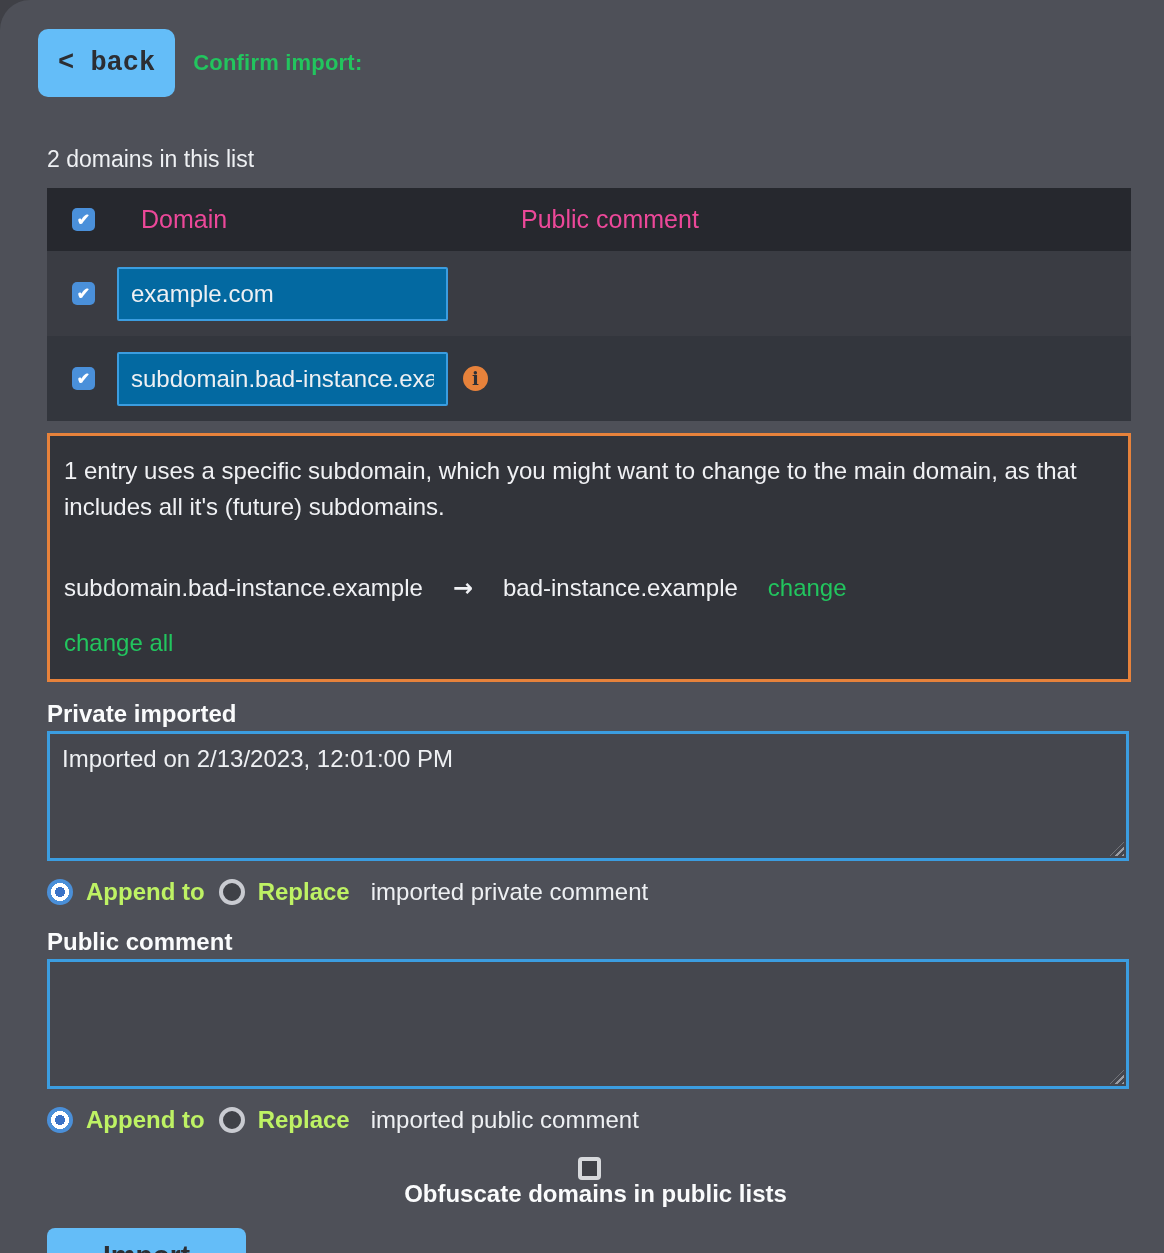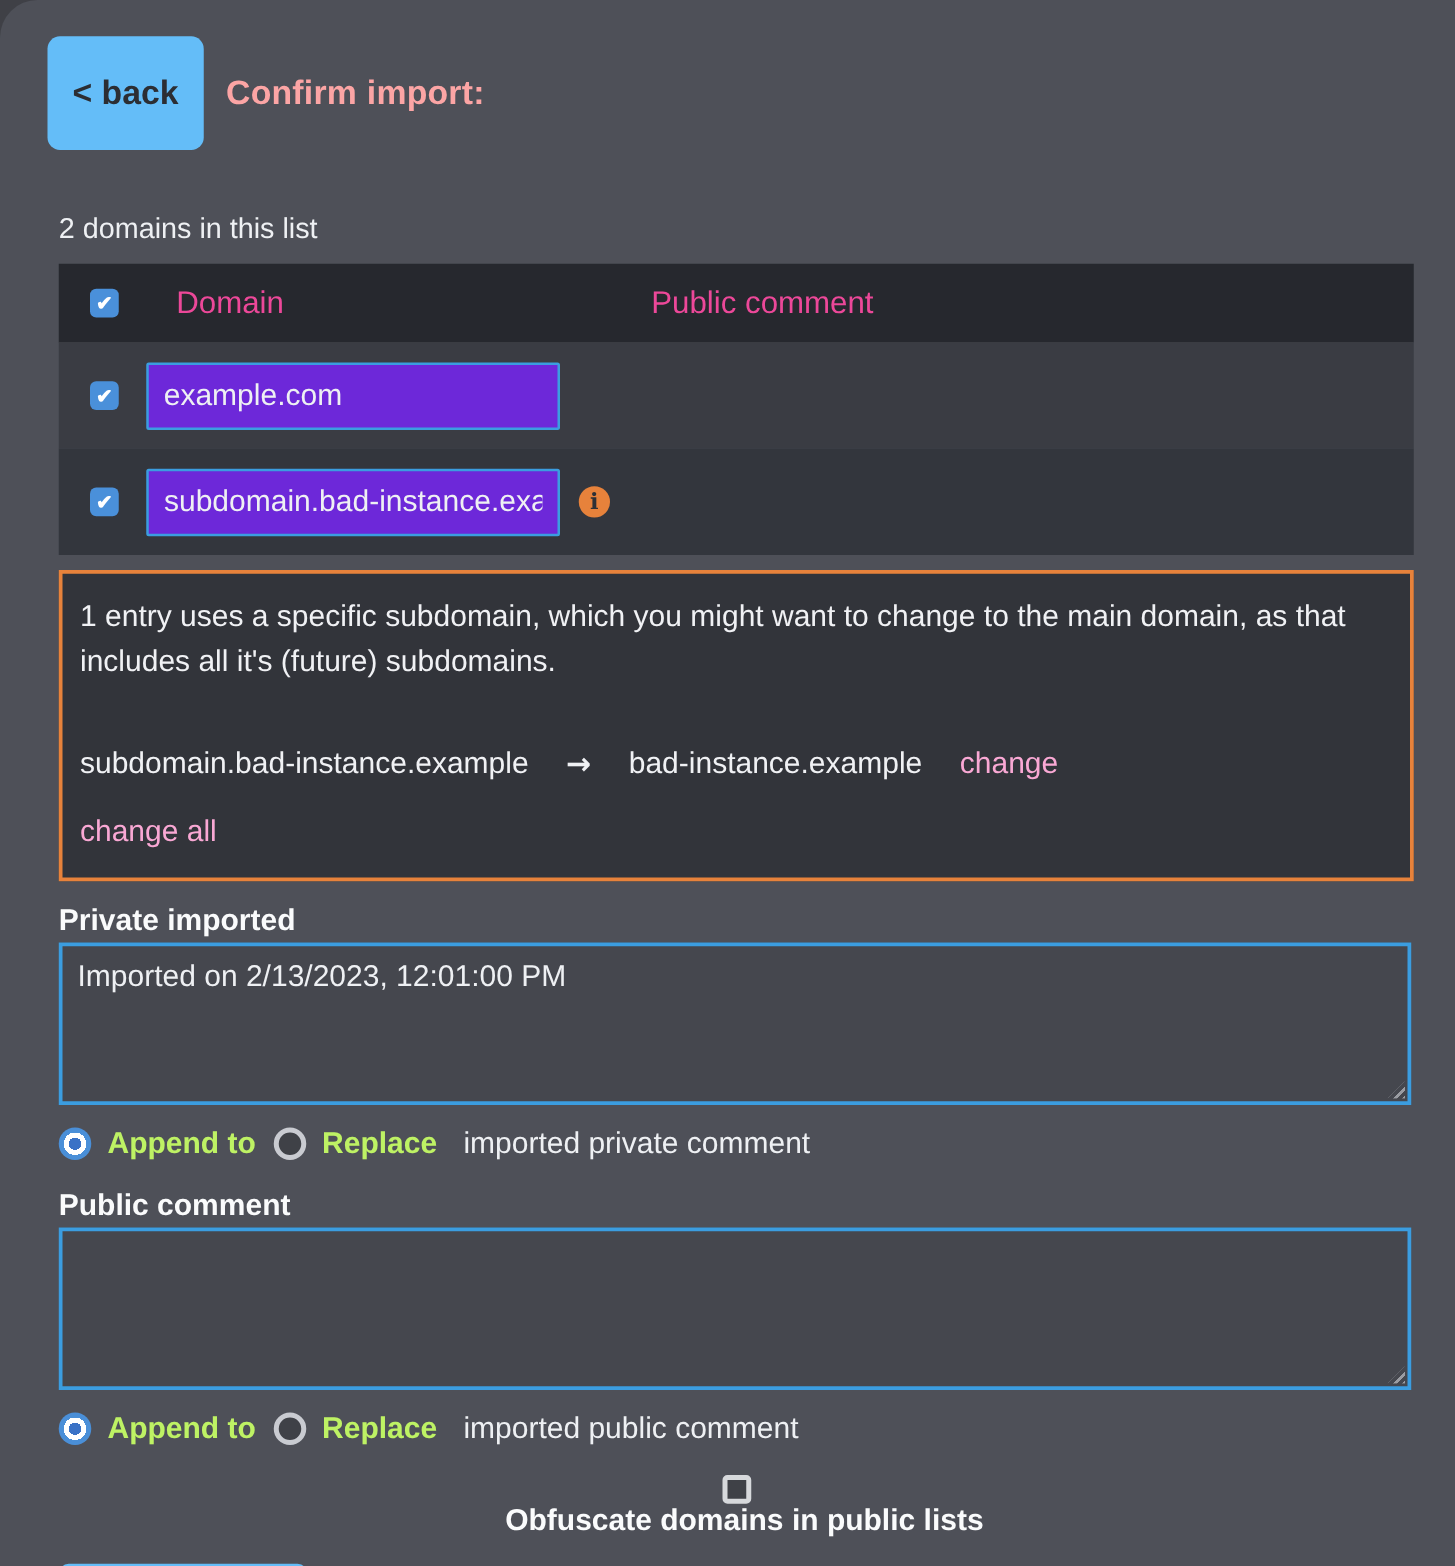--- a/index.html
+++ b/index.html
@@ -19,25 +19,25 @@
   }
   
   .hdr { display: flex; align-items: center; gap: 18px; margin-left: -9px; }
   .back-btn {
     background: #64bdf8;
     color: #2c2e33;
     font-weight: bold;
     font-size: 27px;
     border: none;
     border-radius: 10px;
-    padding: 30px 20px;
-    cursor: pointer;
-    font-family: Liberation Sans, sans-serif;
-  }
-  .title { font-size: 27px; font-weight: bold; color: #fca5a5; letter-spacing: 0.2px; }
+    padding: 19px 20px;
+    cursor: pointer;
+    font-family: Liberation Mono, monospace;
+  }
+  .title { font-size: 22px; font-weight: bold; color: #22c55e; letter-spacing: 0.2px; }
   .subtitle { margin-top: 49px; font-size: 23px; color: #eef0f3; }
 
   
   .dtable { margin-top: 15px; width: 1084px; }
   .trow {
     display: grid;
     grid-template-columns: 45px 380px 1fr;
     align-items: center;
     padding-left: 25px;
   }
@@ -54,21 +54,21 @@
     justify-content: center;
     color: #ffffff;
     font-size: 16px;
     font-weight: bold;
     cursor: pointer;
   }
   .domain-cell { display: flex; align-items: center; }
   .domain-input {
     width: 331px;
     height: 54px;
-    background: #6d28d9;
+    background: #0369a1;
     border: 2px solid #3b9de0;
     border-radius: 2px;
     color: #eef0f3;
     font-size: 24px;
     font-family: inherit;
     padding: 0 12px;
   }
   .info-badge {
     width: 25px; height: 25px;
     margin-left: 15px;
@@ -88,21 +88,21 @@
   .warnbox {
     margin-top: 12px;
     width: 1084px;
     background: #32343a;
     border: 3px solid #e7823b;
     padding: 17px 30px 22px 14px;
   }
   .warn-msg { font-size: 24px; line-height: 36px; max-width: 1030px; }
   .map-row { display: flex; align-items: center; gap: 30px; margin-top: 49px; font-size: 24px; }
   .arrow { font-family: "DejaVu Sans", sans-serif; font-weight: bold; font-size: 24px; }
-  .link { color: #f9a8d4; font-size: 24px; text-decoration: none; cursor: pointer; }
+  .link { color: #22c55e; font-size: 24px; text-decoration: none; cursor: pointer; }
   .change-all { display: inline-block; margin-top: 27px; }
 
   
   .sec-label { margin-top: 18px; font-size: 24px; font-weight: bold; color: #fafbfc; }
   .ta-wrap { position: relative; width: 1082px; margin-top: 3px; border-radius: 23px; }
   .ta {
     width: 1082px;
     height: 130px;
     background: #45474e;
     border: 3px solid #3b9de0;

